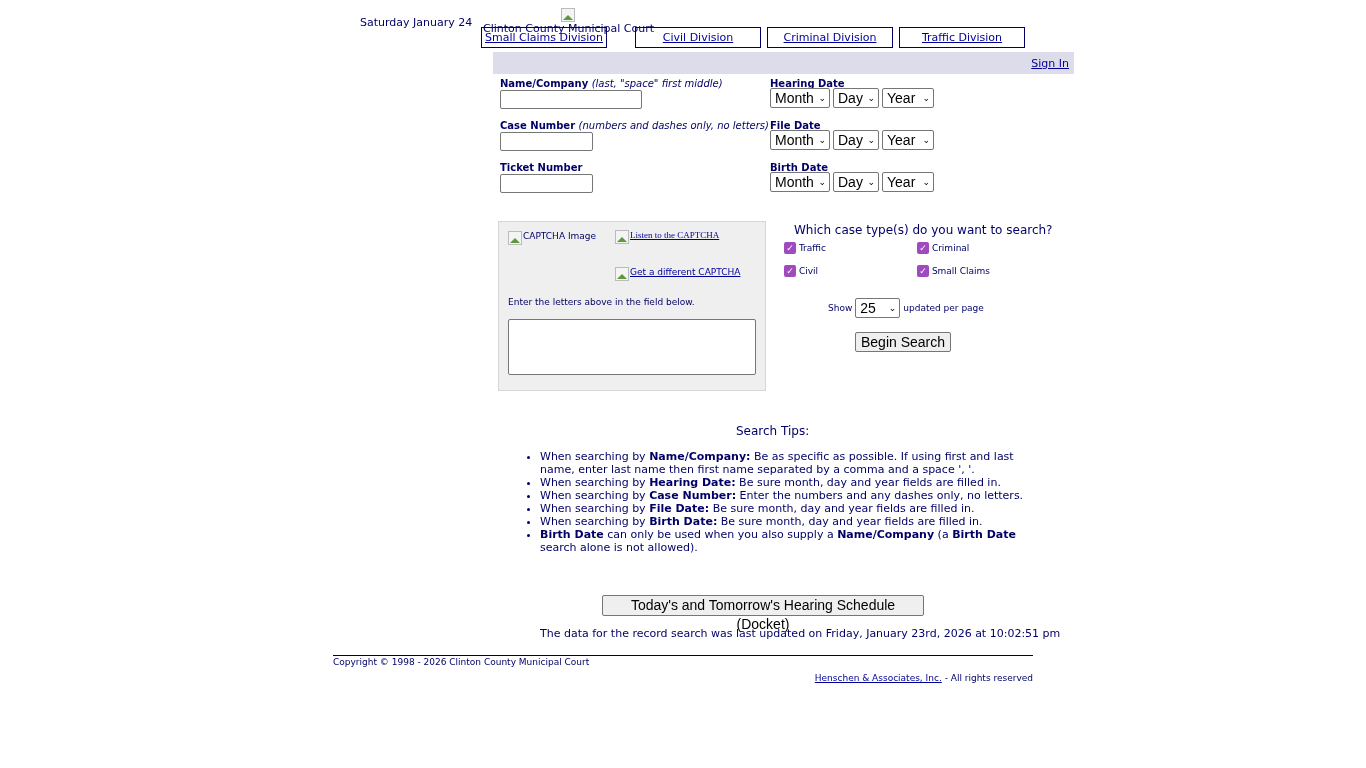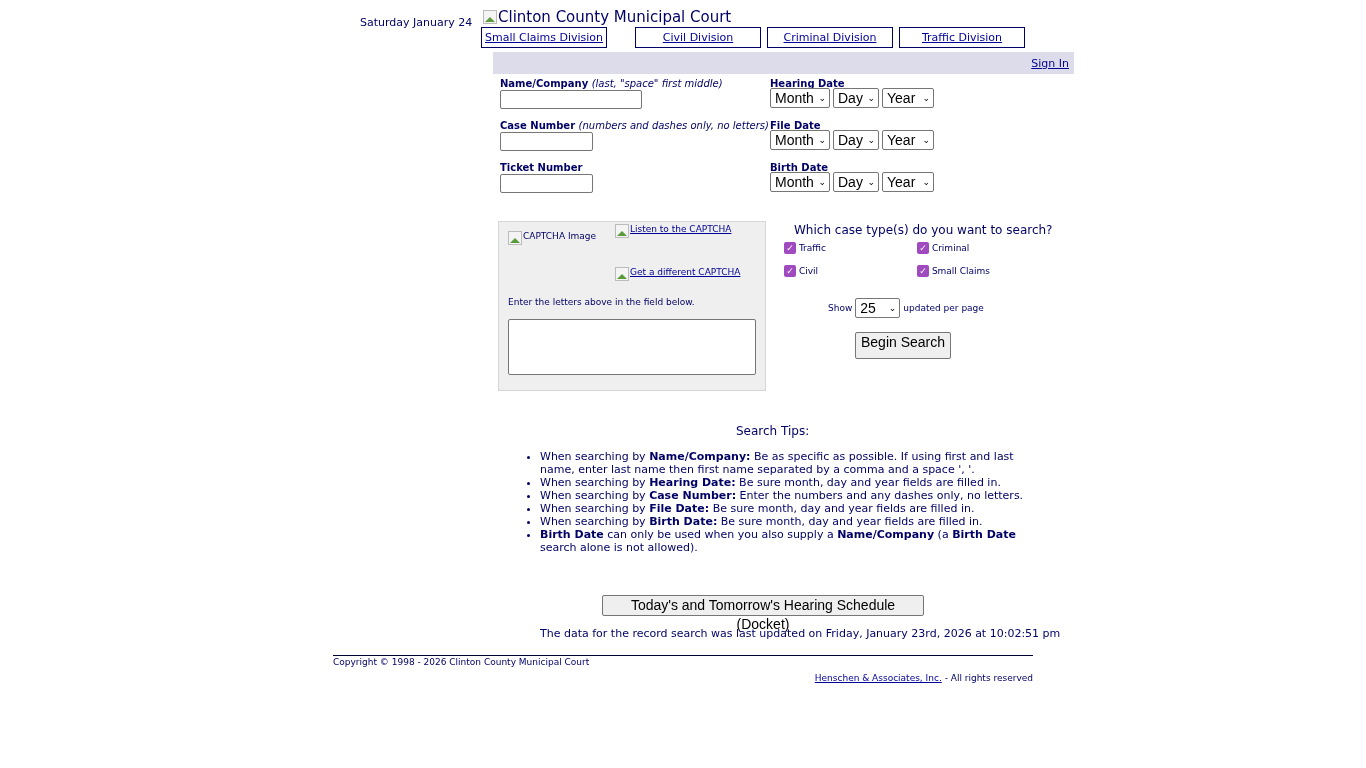--- a/index.html
+++ b/index.html
@@ -1,19 +1,19 @@
 <!DOCTYPE html>
 <html><head>
 <meta charset="utf-8">
 <style>
   html, body { margin:0; padding:0; background:#fff; }
   body { width:1366px; height:768px; position:relative; font-family:"DejaVu Sans", sans-serif; color:#000066; overflow:hidden; }
   .abs { position:absolute; }
   .date { left:360px; top:16px; font-size:11px; color:#000066; }
-  .logo { left:483px; top:8px; font-size:15px; color:#000066; display:flex; align-items:center; }
+  .logo { left:483px; top:8px; font-size:11px; color:#000066; display:flex; align-items:center;flex-direction:column; }
   .broken-img { display:inline-block; width:14px; height:14px; position:relative; margin-right:1px; }
   .broken-img::before { content:""; position:absolute; left:0; top:0; width:12px; height:12px; border:1px solid #bbb; background:#f4f4f4; }
   .broken-img::after { content:""; position:absolute; left:2px; bottom:2px; width:0; height:0; border-left:5px solid transparent; border-right:5px solid transparent; border-bottom:5px solid #5a9a3c; }
   .divbtn { top:27px; height:19px; border:1px solid #000066; font-size:11px; text-align:center; line-height:19px; }
   .divbtn a, a.lnk { color:#000099; text-decoration:underline; cursor:pointer; }
   .signbar { left:493px; top:52px; width:581px; height:22px; background:#dcdcea; }
   .signin { position:absolute; right:5px; top:5px; font-size:11px; }
   .lbl { font-size:10px; font-weight:bold; color:#000066; }
   .lbl i { font-weight:normal; }
   .inp { border:1px solid #767676; border-radius:2px; height:19px; box-sizing:border-box; background:#fff; }
@@ -96,21 +96,21 @@
       <span>Year</span>
       <span class="chev">⌄</span>
     </span>
 </div>
 
 <div class="abs captcha">
   <div class="abs small" style="left:9px;top:9px;display:flex;">
     <span class="broken-img"></span>
     <span>CAPTCHA Image</span>
   </div>
-  <div class="abs small" style="left:116px;top:2px;display:flex;">
+  <div class="abs small" style="left:116px;top:8px;display:flex;font-family:Liberation Serif, serif;">
     <span class="broken-img"></span>
     <a class="lnk">Listen to the CAPTCHA</a>
   </div>
   <div class="abs small" style="left:116px;top:45px;display:flex;">
     <span class="broken-img"></span>
     <a class="lnk">Get a different CAPTCHA</a>
   </div>
   <div class="abs small" style="left:9px;top:75px;">Enter the letters above in the field below.</div>
   <textarea class="abs inp" style="left: 9px; top: 97px; width: 248px; height: 56px; resize: none;"></textarea>
 </div>
@@ -123,21 +123,21 @@
 
 <div class="abs small" style="left:828px;top:298px;display:flex;align-items:center;">
   <span>Show</span>
   <span class="sel" style="width:45px;margin:0 3px;">
       <span>25</span>
       <span class="chev">⌄</span>
     </span>
   <span>updated per page</span>
 </div>
 
-<div class="abs btn" style="left:855px;top:332px;width:96px;height:27px;line-height:19px;">Begin Search</div>
+<div class="abs btn" style="left:855px;top:332px;width:96px;height:20px;line-height:19px;">Begin Search</div>
 
 <div class="abs" style="left:736px;top:424px;font-size:12px;">Search Tips:</div>
 <div class="abs" style="left:524px;top:450px;width:506px;">
   <ul class="tips">
     <li><span>When searching by </span><b>Name/Company:</b><span> Be as specific as possible. If using first and last name, enter last name then first name separated by a comma and a space ', '.</span></li>
     <li><span>When searching by </span><b>Hearing Date:</b><span> Be sure month, day and year fields are filled in.</span></li>
     <li><span>When searching by </span><b>Case Number:</b><span> Enter the numbers and any dashes only, no letters.</span></li>
     <li><span>When searching by </span><b>File Date:</b><span> Be sure month, day and year fields are filled in.</span></li>
     <li><span>When searching by </span><b>Birth Date:</b><span> Be sure month, day and year fields are filled in.</span></li>
     <li><b>Birth Date</b><span> can only be used when you also supply a </span><b>Name/Company</b><span> (a </span><b>Birth Date</b><span> search alone is not allowed).</span></li>

